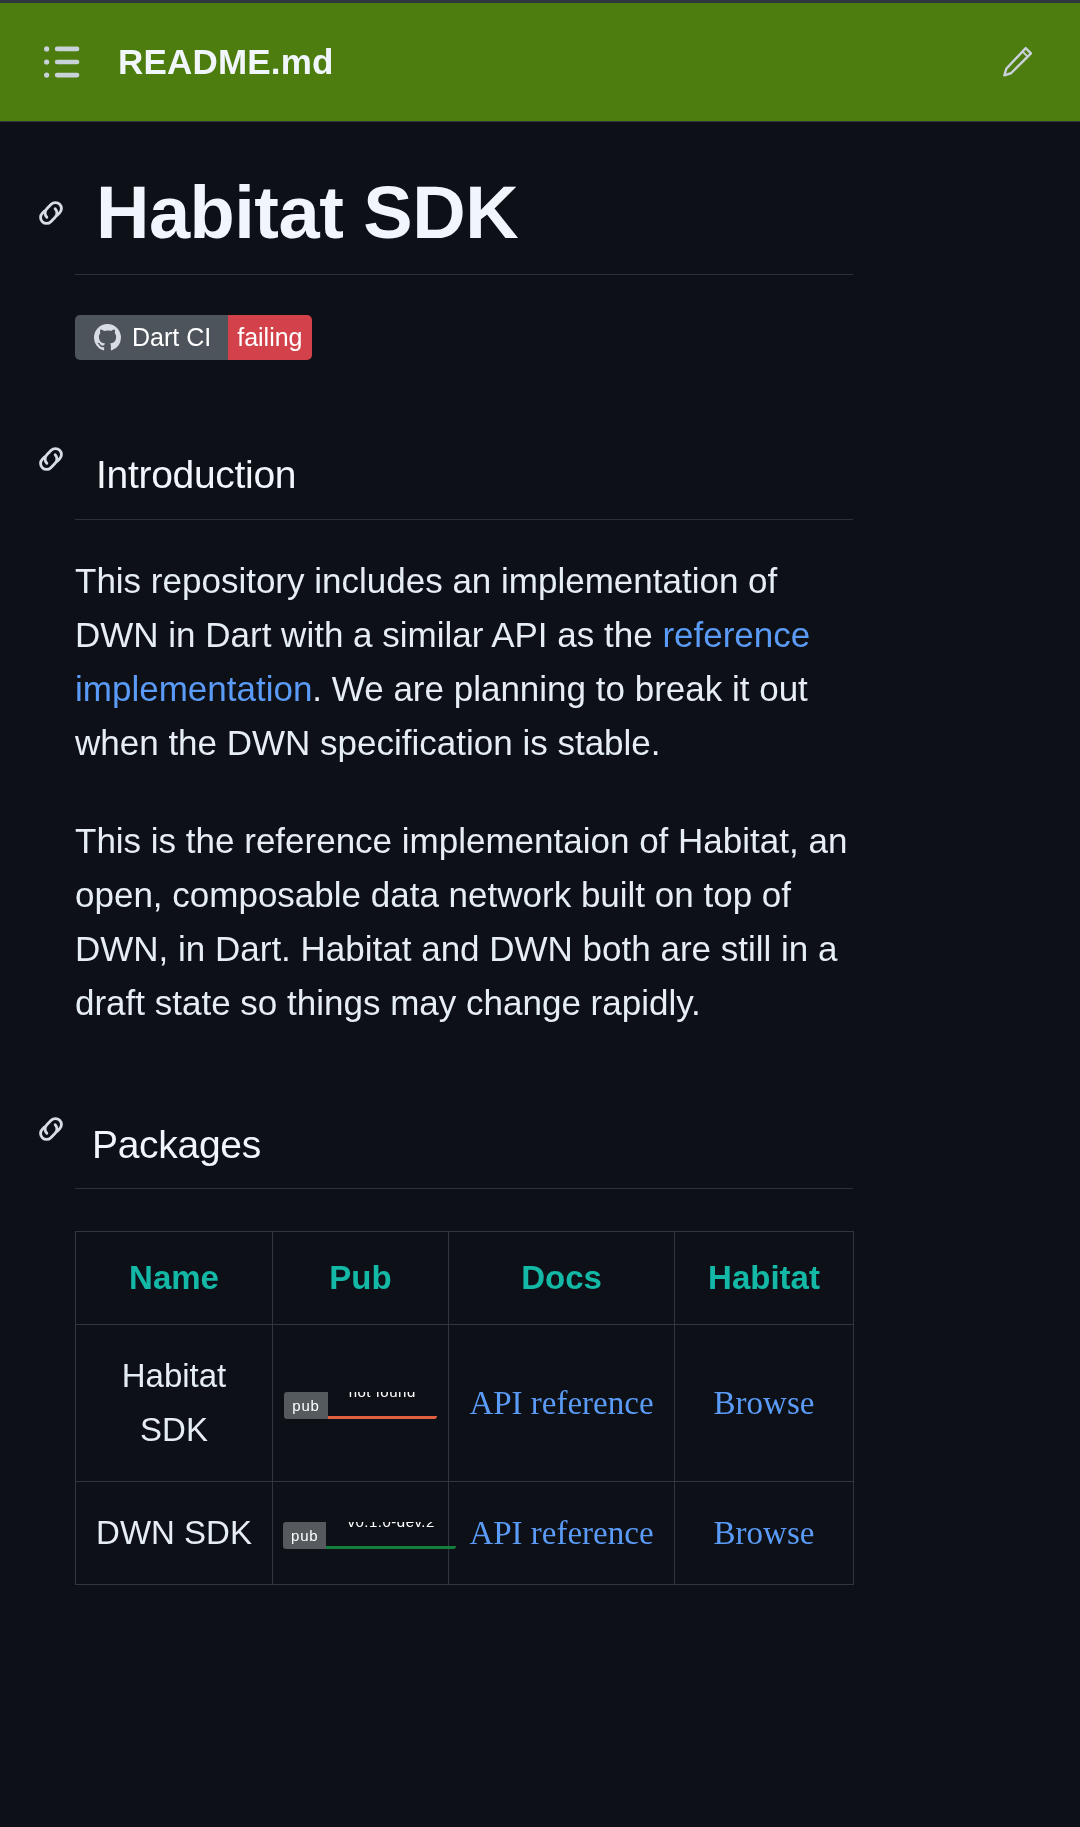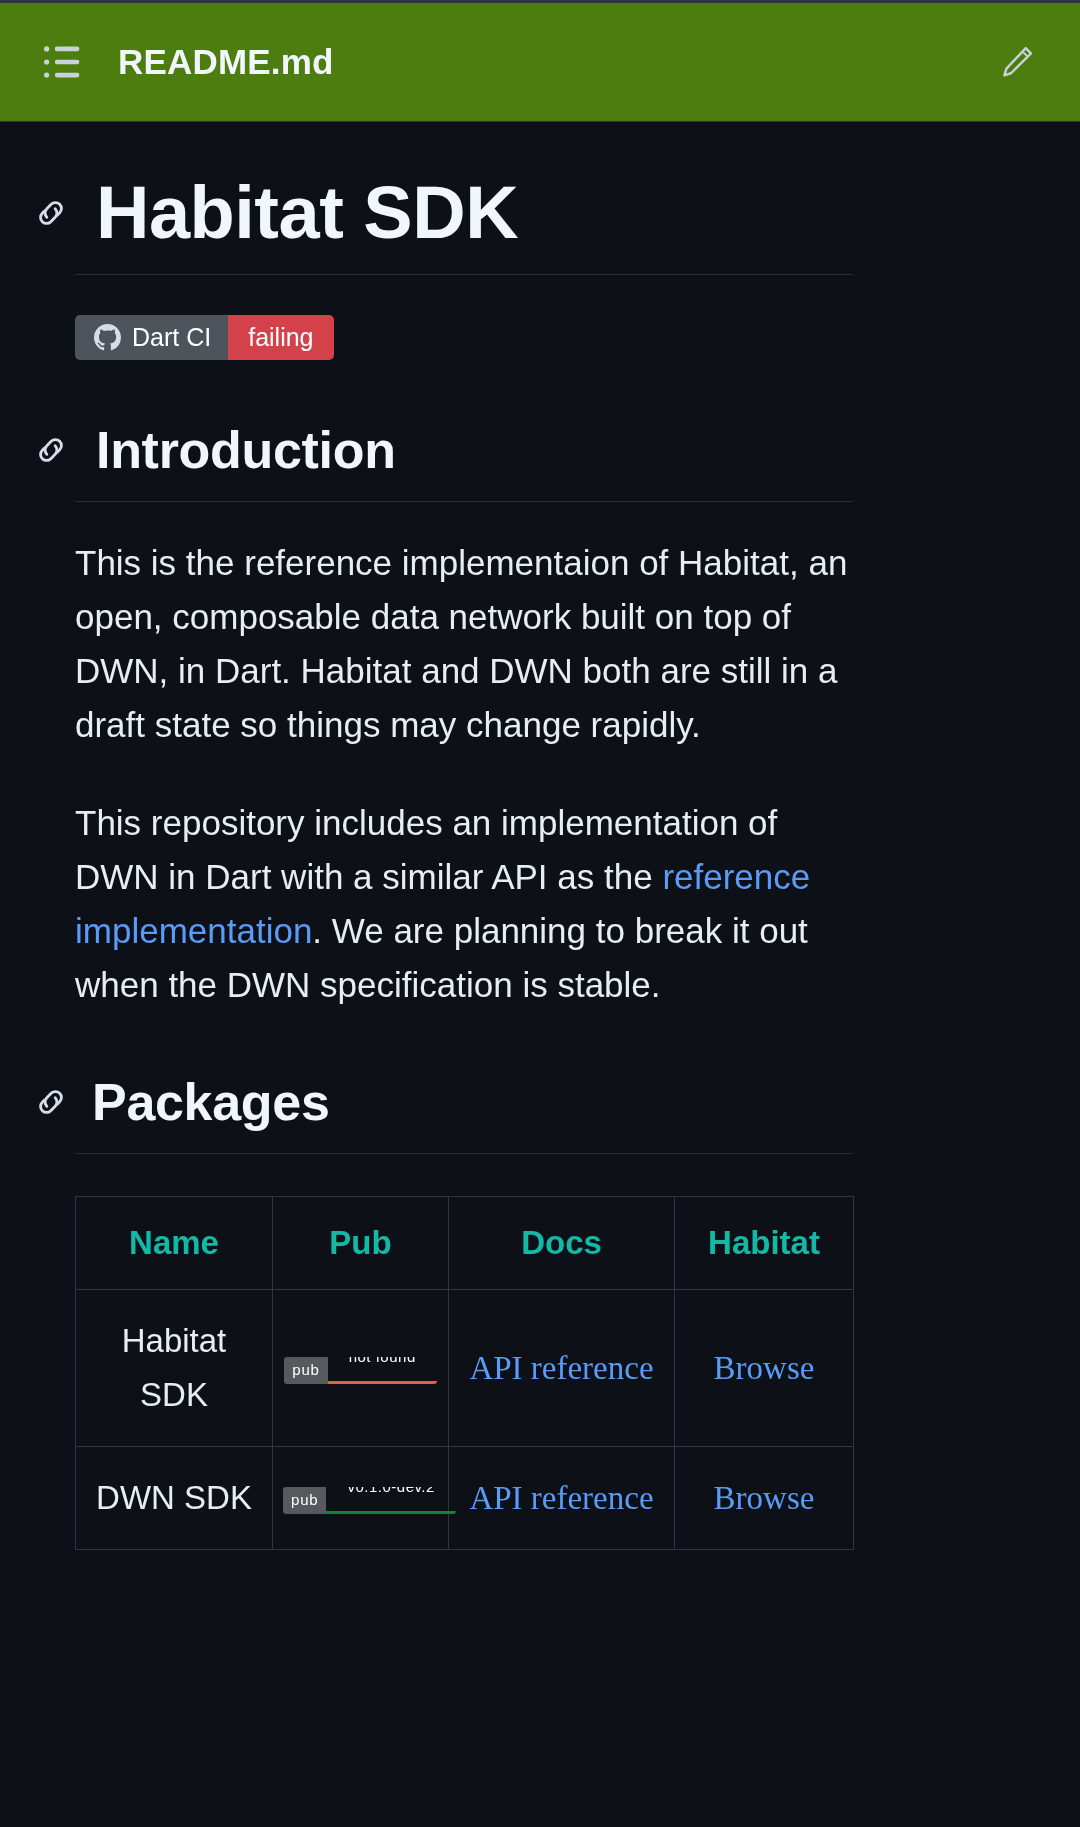--- a/index.html
+++ b/index.html
@@ -85,25 +85,26 @@
 
   h1.doc-title {
     font-size: 74px;
     font-weight: bold;
     color: #f0f6fc;
     line-height: 1.05;
     letter-spacing: -0.5px;
   }
 
   h2.doc-h2 {
-    font-size: 52px;
-    font-weight: bold;
+    font-size: 39px;
+    font-weight: normal;
     color: #f0f6fc;
     line-height: 1.1;
     letter-spacing: -0.3px;
+    margin-top: 32px;
   }
 
   .hr {
     height: 1px;
     background: #2b313a;
     margin: 22px 0 0 75px;
     width: 778px;
   }
 
   
@@ -131,21 +132,21 @@
 
   .badge-left span {
     font-size: 25px;
     color: #ffffff;
   }
 
   .badge-right {
     background: #d3424a;
     display: flex;
     align-items: center;
-    padding: 0 20px;
+    padding: 0 9px;
   }
 
   .badge-right span {
     font-size: 25px;
     color: #ffffff;
   }
 
   
   .para {
     margin: 34px 0 0 75px;
@@ -317,25 +318,25 @@
       <svg width="40" height="40" viewBox="0 0 24 24" fill="none" aria-hidden="true">
         <path d="M9.5 14.5 a3.6 3.6 0 0 1 0-5.1 l2.6-2.6 a3.6 3.6 0 0 1 5.1 5.1 l-1.3 1.3" stroke="#d7dde5" stroke-width="1.7" stroke-linecap="round"></path>
         <path d="M14.5 9.5 a3.6 3.6 0 0 1 0 5.1 l-2.6 2.6 a3.6 3.6 0 0 1-5.1-5.1 l1.3-1.3" stroke="#d7dde5" stroke-width="1.7" stroke-linecap="round"></path>
       </svg>
     </span>
     <h2 class="doc-h2">Introduction</h2>
   </div>
   <div class="hr"></div>
 
   <p class="para">
+    <span>This repository includes an implementation of DWN in Dart with a similar API as the </span><a class="link">reference implementation</a><span>. We are planning to break it out when the DWN specification is stable.</span>
+  </p>
+
+  <p class="para">
     <span>This is the reference implementaion of Habitat, an open, composable data network built on top of DWN, in Dart. Habitat and DWN both are still in a draft state so things may change rapidly.</span>
-  </p>
-
-  <p class="para">
-    <span>This repository includes an implementation of DWN in Dart with a similar API as the </span><a class="link">reference implementation</a><span>. We are planning to break it out when the DWN specification is stable.</span>
   </p>
 
   
   <div class="h2-row" style="margin-top:62px;gap:20px;">
     <span class="anchor-icon">
       <svg width="40" height="40" viewBox="0 0 24 24" fill="none" aria-hidden="true">
         <path d="M9.5 14.5 a3.6 3.6 0 0 1 0-5.1 l2.6-2.6 a3.6 3.6 0 0 1 5.1 5.1 l-1.3 1.3" stroke="#d7dde5" stroke-width="1.7" stroke-linecap="round"></path>
         <path d="M14.5 9.5 a3.6 3.6 0 0 1 0 5.1 l-2.6 2.6 a3.6 3.6 0 0 1-5.1-5.1 l1.3-1.3" stroke="#d7dde5" stroke-width="1.7" stroke-linecap="round"></path>
       </svg>
     </span>

